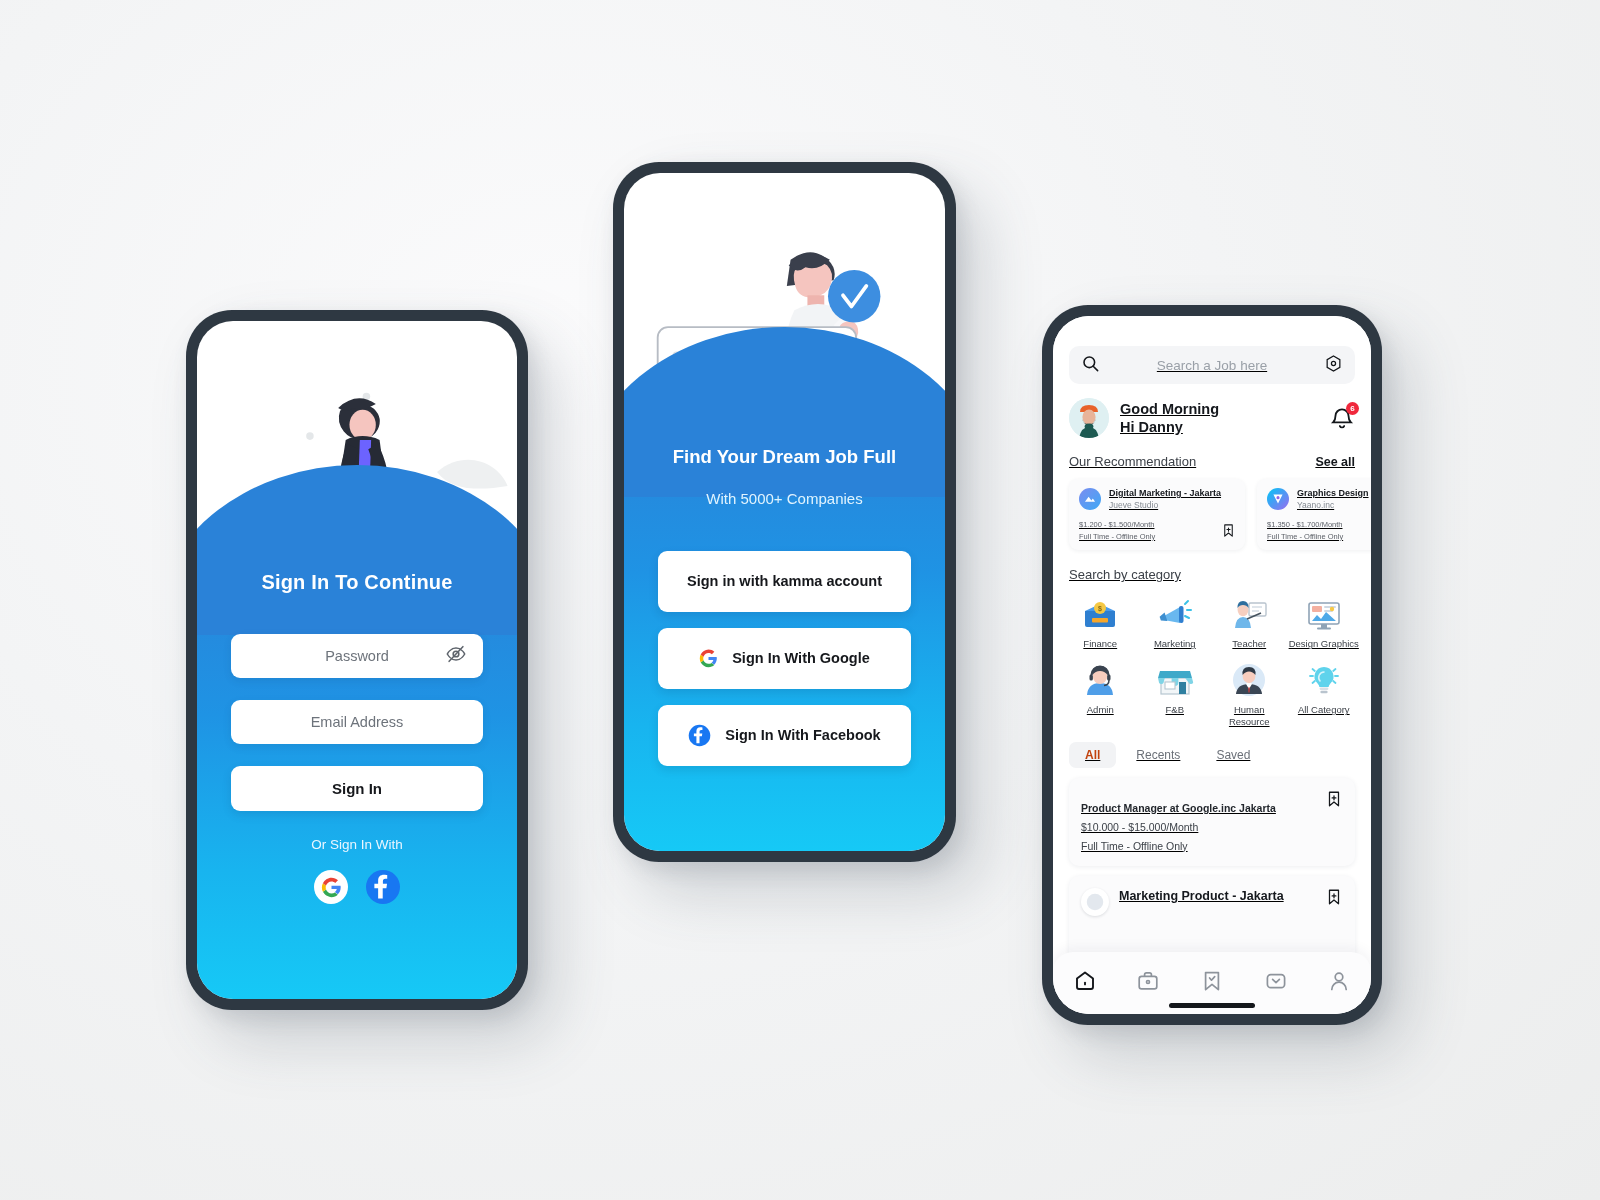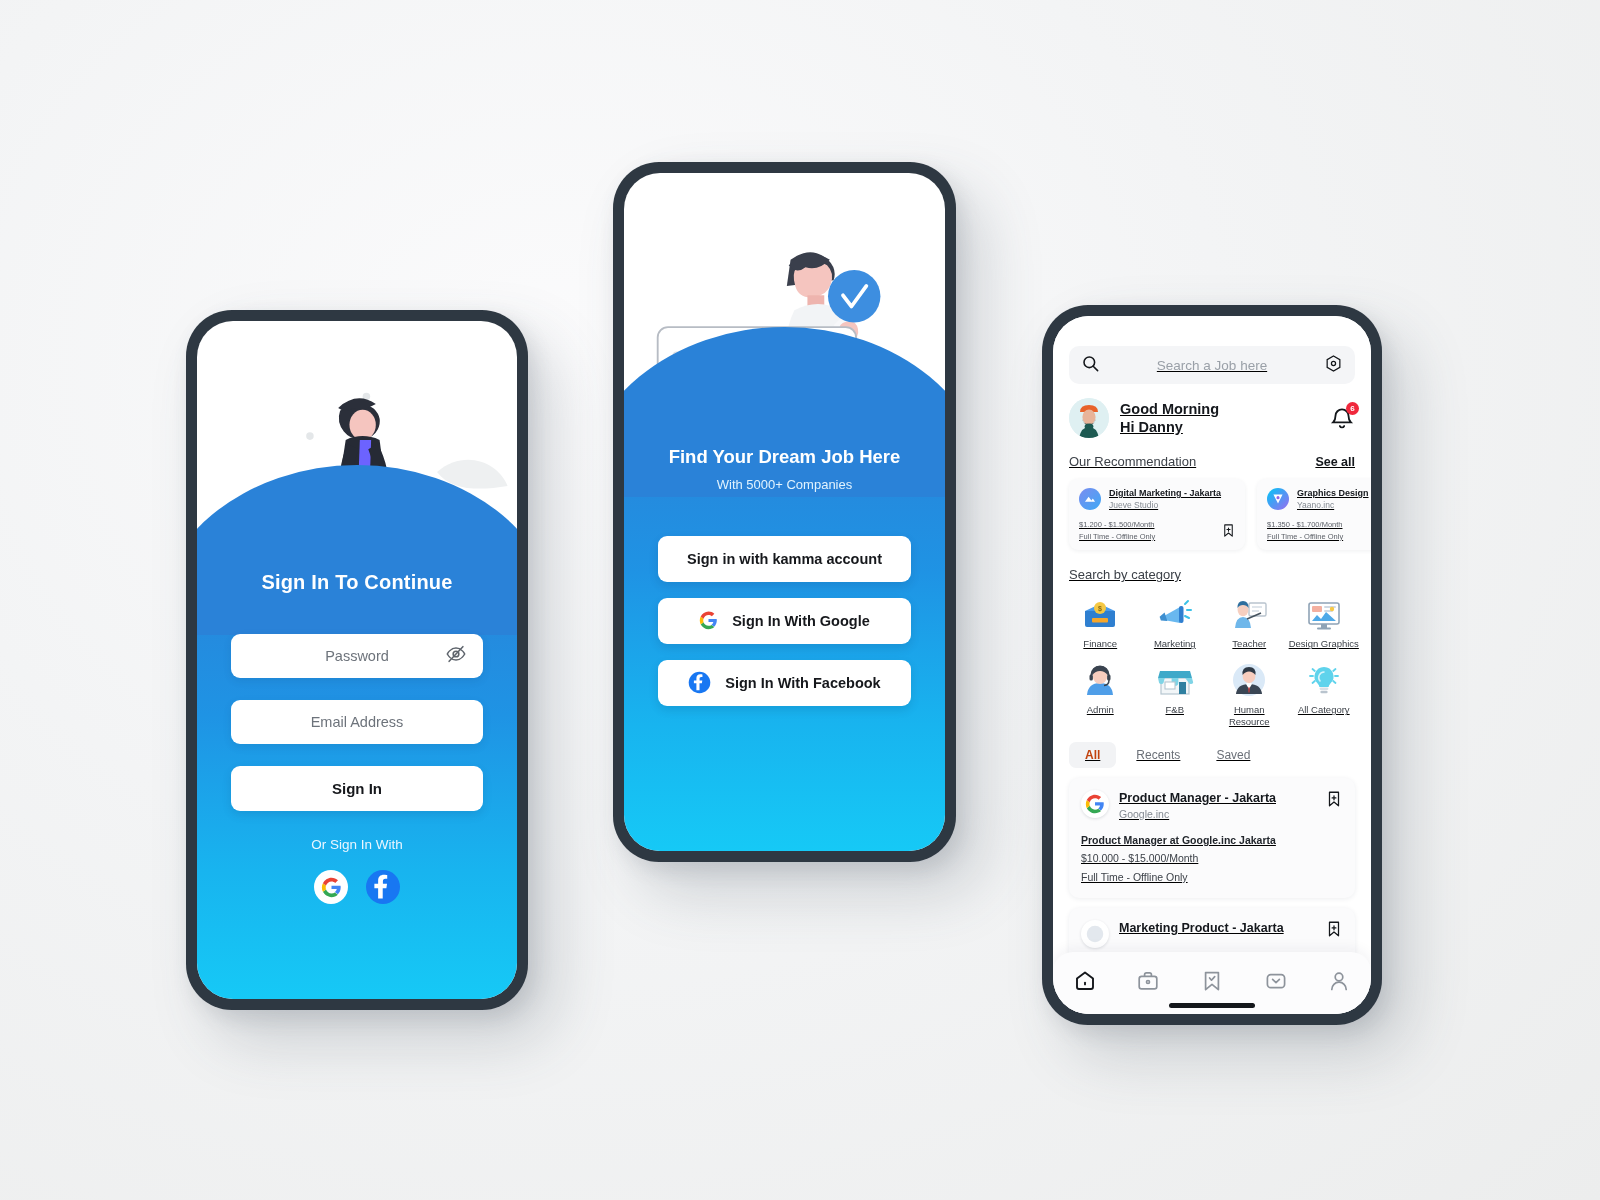--- a/index.html
+++ b/index.html
@@ -69,23 +69,23 @@
   }
   .or-text { text-align: center; color: #eaf6ff; font-size: 13.5px; margin-top: 26px; }
   .socials { display: flex; justify-content: center; gap: 18px; margin-top: 18px; }
   .soc { width: 34px; height: 34px; border-radius: 50%; display:flex; align-items:center; justify-content:center; }
 
   
   #p2-illus { position: absolute; left: 0; right: 0; top: 42px; height: 285px; }
   #p2-panel { height: 450px; }
   .p2-head { position: relative; text-align: center; padding-top: 42px; }
   .p2-l1, .p2-l2 { color:#fff; font-size: 18.5px; font-weight: bold; line-height: 1.55; }
-  .p2-sub { color: #e1f3fe; font-size: 13px; margin-top: 5px; }
+  .p2-sub { color: #e1f3fe; font-size: 15px; margin-top: 18px; }
   .wbtn {
-    margin: 0 34px 16px; height: 46px; background:#fff; border-radius: 9px;
+    margin: 0 34px 16px; height: 61px; background:#fff; border-radius: 9px;
     display:flex; align-items:center; justify-content:center; gap: 14px;
     font-size: 14.5px; font-weight: bold; color:#16181c;
     box-shadow: 0 4px 10px rgba(10,50,90,0.14); cursor:pointer;text-align:center;
   }
   #p2-btns { margin-top: 44px; }
 
   
   #p3 { background:#fff; width:100%; height:100%; position:relative; }
   .searchbar {
     margin: 30px 16px 0; height: 38px; background: #f4f5f7; border-radius: 10px;
@@ -287,21 +287,21 @@
         <rect x="200" y="193" width="36" height="7" rx="3.5" fill="#dfe2e6"></rect>
         <rect x="52" y="206" width="184" height="5" rx="2.5" fill="#e6e9ec"></rect>
         <rect x="52" y="206" width="96" height="5" rx="2.5" fill="#2a84e5"></rect>
       </svg>
     </div>
 
     <div class="blue-panel" id="p2-panel">
       <div class="dome"></div>
 
       <div class="p2-head">
-        <div class="p2-l2">Find Your Dream Job Here</div>
+        <div class="p2-l2">Find Your Dream Job Full</div>
         <div class="p2-sub">With 5000+ Companies</div>
       </div>
 
       <div id="p2-btns">
         <div class="wbtn">
           <span>Sign in with kamma account</span>
         </div>
         <div class="wbtn">
           <span>
             <svg width="19" height="19" viewBox="0 0 48 48" style="display:block">
@@ -570,34 +570,20 @@
           </div>
         </div>
 
         <div class="tabs">
           <div class="tab active">All</div>
           <div class="tab">Recents</div>
           <div class="tab">Saved</div>
         </div>
 
         <div class="job-card">
-          <div class="job-top">
-            <span class="job-logo">
-              <svg width="20" height="20" viewBox="0 0 48 48">
-                <path fill="#4285F4" d="M45 24c0-1.6-.1-2.7-.4-4H24v7.5h12c-.2 2-1.5 5-4.4 7l6.7 5.2C42.2 36 45 30.6 45 24z"></path>
-                <path fill="#34A853" d="M24 46c5.9 0 10.9-2 14.5-5.3l-6.9-5.4c-1.9 1.3-4.4 2.2-7.6 2.2-5.8 0-10.7-3.8-12.5-9.1l-7.1 5.5C8 40.4 15.4 46 24 46z"></path>
-                <path fill="#FBBC05" d="M11.5 28.4c-.5-1.4-.8-2.9-.8-4.4s.3-3 .7-4.4l-7.1-5.5C2.8 17 2 20.4 2 24s.8 7 2.3 9.9l7.2-5.5z"></path>
-                <path fill="#EA4335" d="M24 10.2c3.3 0 6.2 1.2 8.5 3.3l6.3-6.3C34.9 3.7 29.9 1.5 24 1.5 15.4 1.5 8 7.1 4.3 14.1l7.2 5.5C13.3 14.1 18.2 10.2 24 10.2z"></path>
-              </svg>
-            </span>
-            <div>
-              <div class="job-t1">Product Manager - Jakarta</div>
-              <div class="job-t2">Google.inc</div>
-            </div>
-          </div>
           <span class="job-bm">
             <svg width="18" height="18" viewBox="0 0 24 24" fill="none" stroke="#14171b" stroke-width="1.7" stroke-linejoin="round">
               <path d="M6 3h12v18l-6-5-6 5Z"></path>
                 <line x1="12" y1="8" x2="12" y2="13" stroke-linecap="round"></line>
               <line x1="9.5" y1="10.5" x2="14.5" y2="10.5" stroke-linecap="round"></line>
             </svg>
           </span>
           <div class="job-desc">Product Manager at Google.inc Jakarta</div>
           <div class="job-sal">$10.000 - $15.000/Month</div>
           <div class="job-type">Full Time - Offline Only</div>

